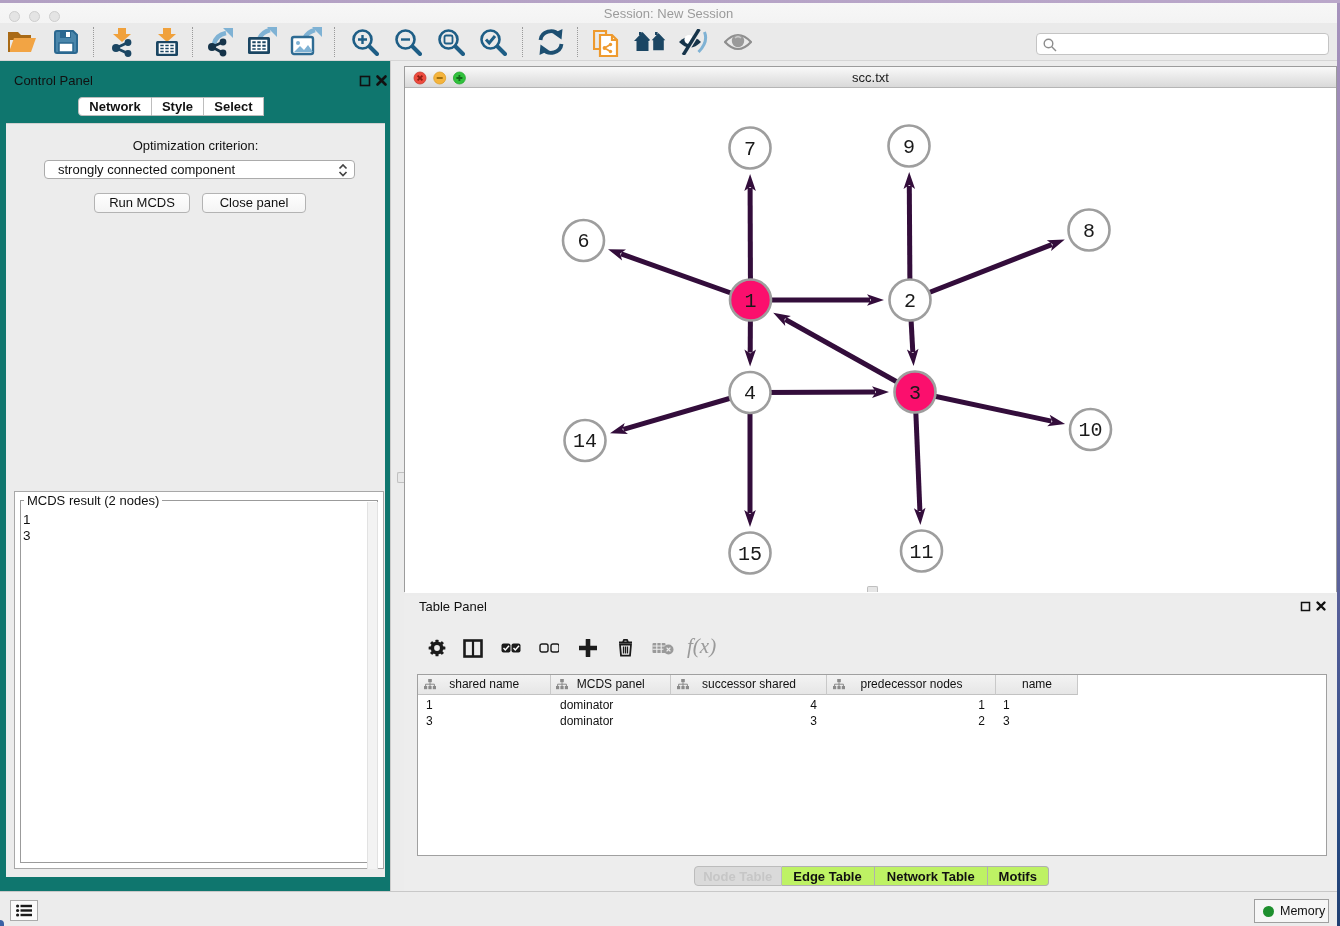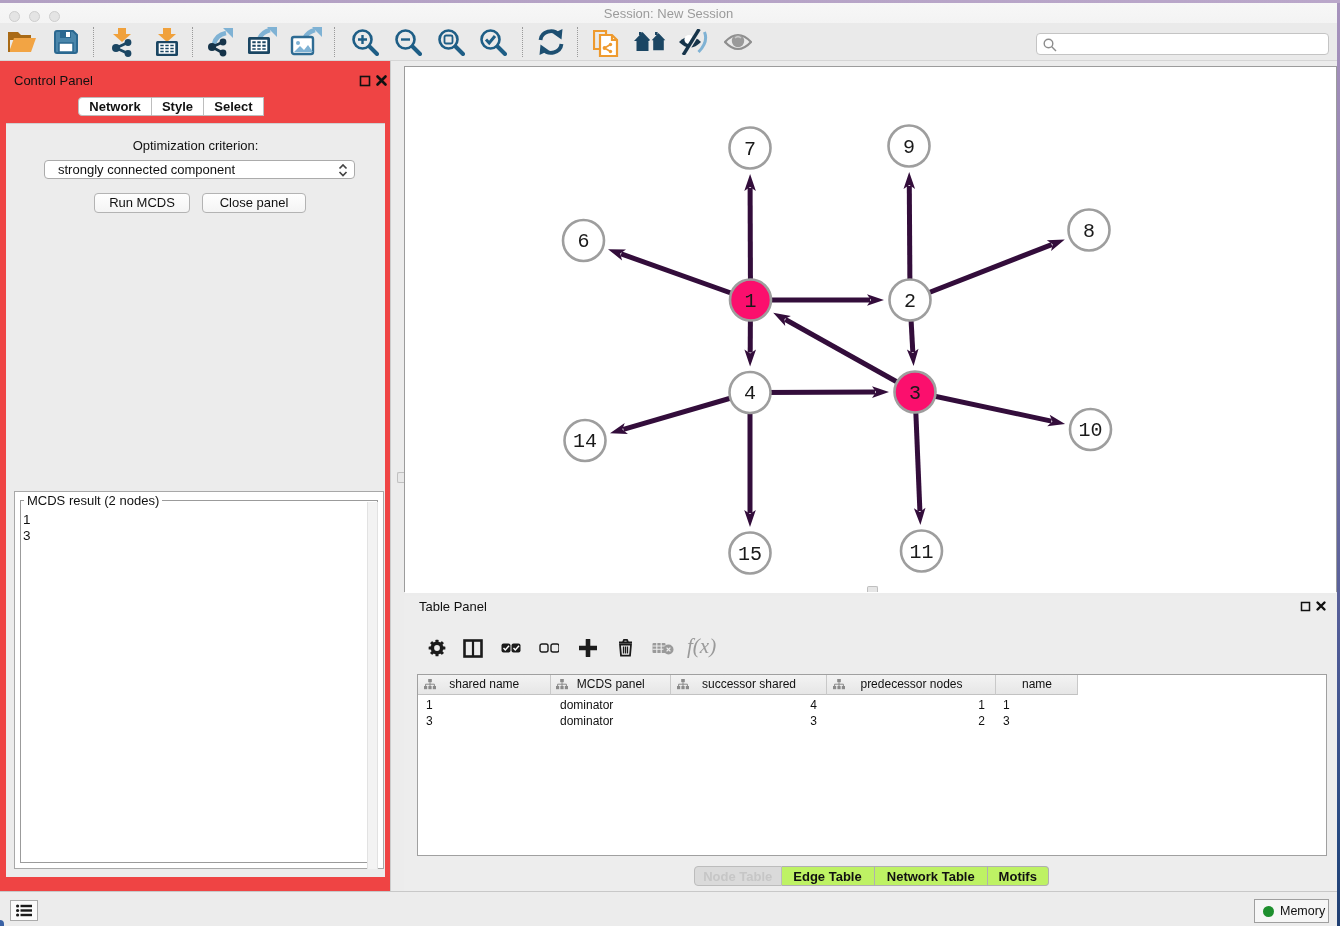--- a/index.html
+++ b/index.html
@@ -13,21 +13,21 @@
 
 #titlebar { left:0; top:3px; width:1337px; height:28px; background:linear-gradient(#f7f7f7,#f2f2f2); border-bottom:1px solid #d2d2d2; }
 .tcirc { position:absolute; top:7.5px; width:11px; height:11px; border-radius:50%; background:#e4e4e4; border:1px solid #cecece; }
 #title-text { position:absolute; top:3px; width:100%; text-align:center; font-size:13px; color:#9b9b9b; }
 
 #toolbar { left:0; top:23px; width:1337px; height:38px; background:#eaeaea; border-bottom:1px solid #d6d6d6; }
 .tbi { position:absolute; top:0; height:38px; display:flex; align-items:center; justify-content:center; }
 .tbsep { position:absolute; top:4px; height:30px; width:0; border-left:1px dotted #9a9a9a; }
 #searchbox { position:absolute; left:1036px; top:10px; width:293px; height:22px; background:#fff; border:1px solid #c4c4c4; border-radius:4px; }
 
-#cpanel { left:0; top:61px; width:391px; height:830px; background:#ef4444; border-right:1px solid #cccccc; }
+#cpanel { left:0; top:61px; width:391px; height:830px; background:#0f766e; border-right:1px solid #cccccc; }
 .paneltitle { font-size:13px; color:#111; }
 .tab { position:absolute; top:35.5px; height:19.5px; background:#fff; border:1px solid #bdbdbd; font-size:13px; font-weight:bold; color:#111; text-align:center; line-height:18px; }
 .btn { position:absolute; background:linear-gradient(#fefefe,#f4f4f4); border:1px solid #b3b3b3; border-radius:4px; font-size:13px; color:#111; text-align:center; }
 
 #netwin { left:404px; top:66px; width:933px; height:526px; border:1px solid #9c9c9c; border-bottom:none; background:#fff; }
 #nettitle { position:absolute; left:0; top:0; width:100%; height:20.5px; background:linear-gradient(#f9f9f9,#d9d9d9); border-bottom:1px solid #b5b5b5; }
 
 #tpanel { left:404px; top:596px; width:933px; height:295px; background:#ededed; }
 #tablebox { position:absolute; left:13px; top:78px; width:910px; height:181.5px; background:#fff; border:1px solid #a0a0a0; }
 .th { position:absolute; top:0; height:19.5px; background:linear-gradient(#f3f3f3,#e6e6e6); border-right:1px solid #c9c9c9; border-bottom:1px solid #c2c2c2; font-size:12px; color:#111; }
@@ -218,20 +218,31 @@
     <div style="position:absolute; left:9px; top:1px; background:#fff; padding:0 3px; font-size:13px; color:#111;">MCDS result (2 nodes)</div>
     <div style="position:absolute; left:352px; top:9.5px; width:11px; height:367px; background:#f3f3f3; border-left:1px solid #e2e2e2; border-right:1px solid #e2e2e2;"></div>
     <div style="position:absolute; left:8px; top:20px; font-size:13.5px; color:#111; line-height:16px;">1<br>3</div>
   </div>
   <div style="position:absolute; left:391px; top:0; width:13px; height:830px;"></div>
 </div>
 
 <div class="abs" style="left:397px; top:472px; width:7px; height:11px; background:#e8e8e8; border:1px solid #c0c0c0; border-right:none; border-radius:2px 0 0 2px;"></div>
 
 <div class="abs" id="netwin">
+  <div id="nettitle">
+    <svg width="60" height="14" viewBox="0 0 60 14" style="position:absolute; left:8px; top:3.5px;">
+      <circle cx="7" cy="7" r="6" fill="#ee4b3e" stroke="#c63a2f" stroke-width="0.8"></circle>
+      <path d="M4.6 4.6 L9.4 9.4 M9.4 4.6 L4.6 9.4" stroke="#8c1d12" stroke-width="1.8"></path>
+      <circle cx="26.7" cy="7" r="6" fill="#f5b43c" stroke="#dda028" stroke-width="0.8"></circle>
+      <path d="M23.7 7 h6" stroke="#98690a" stroke-width="1.8"></path>
+      <circle cx="46.4" cy="7" r="6" fill="#31c13c" stroke="#23a82e" stroke-width="0.8"></circle>
+      <path d="M43.4 7 h6 M46.4 4 v6" stroke="#13691b" stroke-width="1.8"></path>
+    </svg>
+    <div style="position:absolute; width:100%; text-align:center; top:3px; font-size:13px; color:#1a1a1a;">scc.txt</div>
+  </div>
   <div style="position:absolute; left:0; top:21.5px; width:931px; height:504px; background:#fff;">
 <svg width="931" height="504" viewBox="0 0 931 504" style="position:absolute;left:0;top:0;">
 <path d="M345.5 211.0 L345.1 99.0" stroke="#330d3b" stroke-width="5" fill="none"></path>
 <path d="M345.1 85.0 L350.9 102.0 L345.1 98.0 L339.3 102.0 Z" fill="#330d3b"></path>
 <path d="M345.5 211.0 L216.2 164.9" stroke="#330d3b" stroke-width="5" fill="none"></path>
 <path d="M203.0 160.2 L221.0 160.5 L215.2 164.6 L217.1 171.4 Z" fill="#330d3b"></path>
 <path d="M345.5 211.0 L465.0 211.0" stroke="#330d3b" stroke-width="5" fill="none"></path>
 <path d="M479.0 211.0 L462.0 216.8 L466.0 211.0 L462.0 205.2 Z" fill="#330d3b"></path>
 <path d="M345.5 211.0 L345.2 263.5" stroke="#330d3b" stroke-width="5" fill="none"></path>
 <path d="M345.1 277.5 L339.4 260.5 L345.2 264.5 L351.0 260.5 Z" fill="#330d3b"></path>

